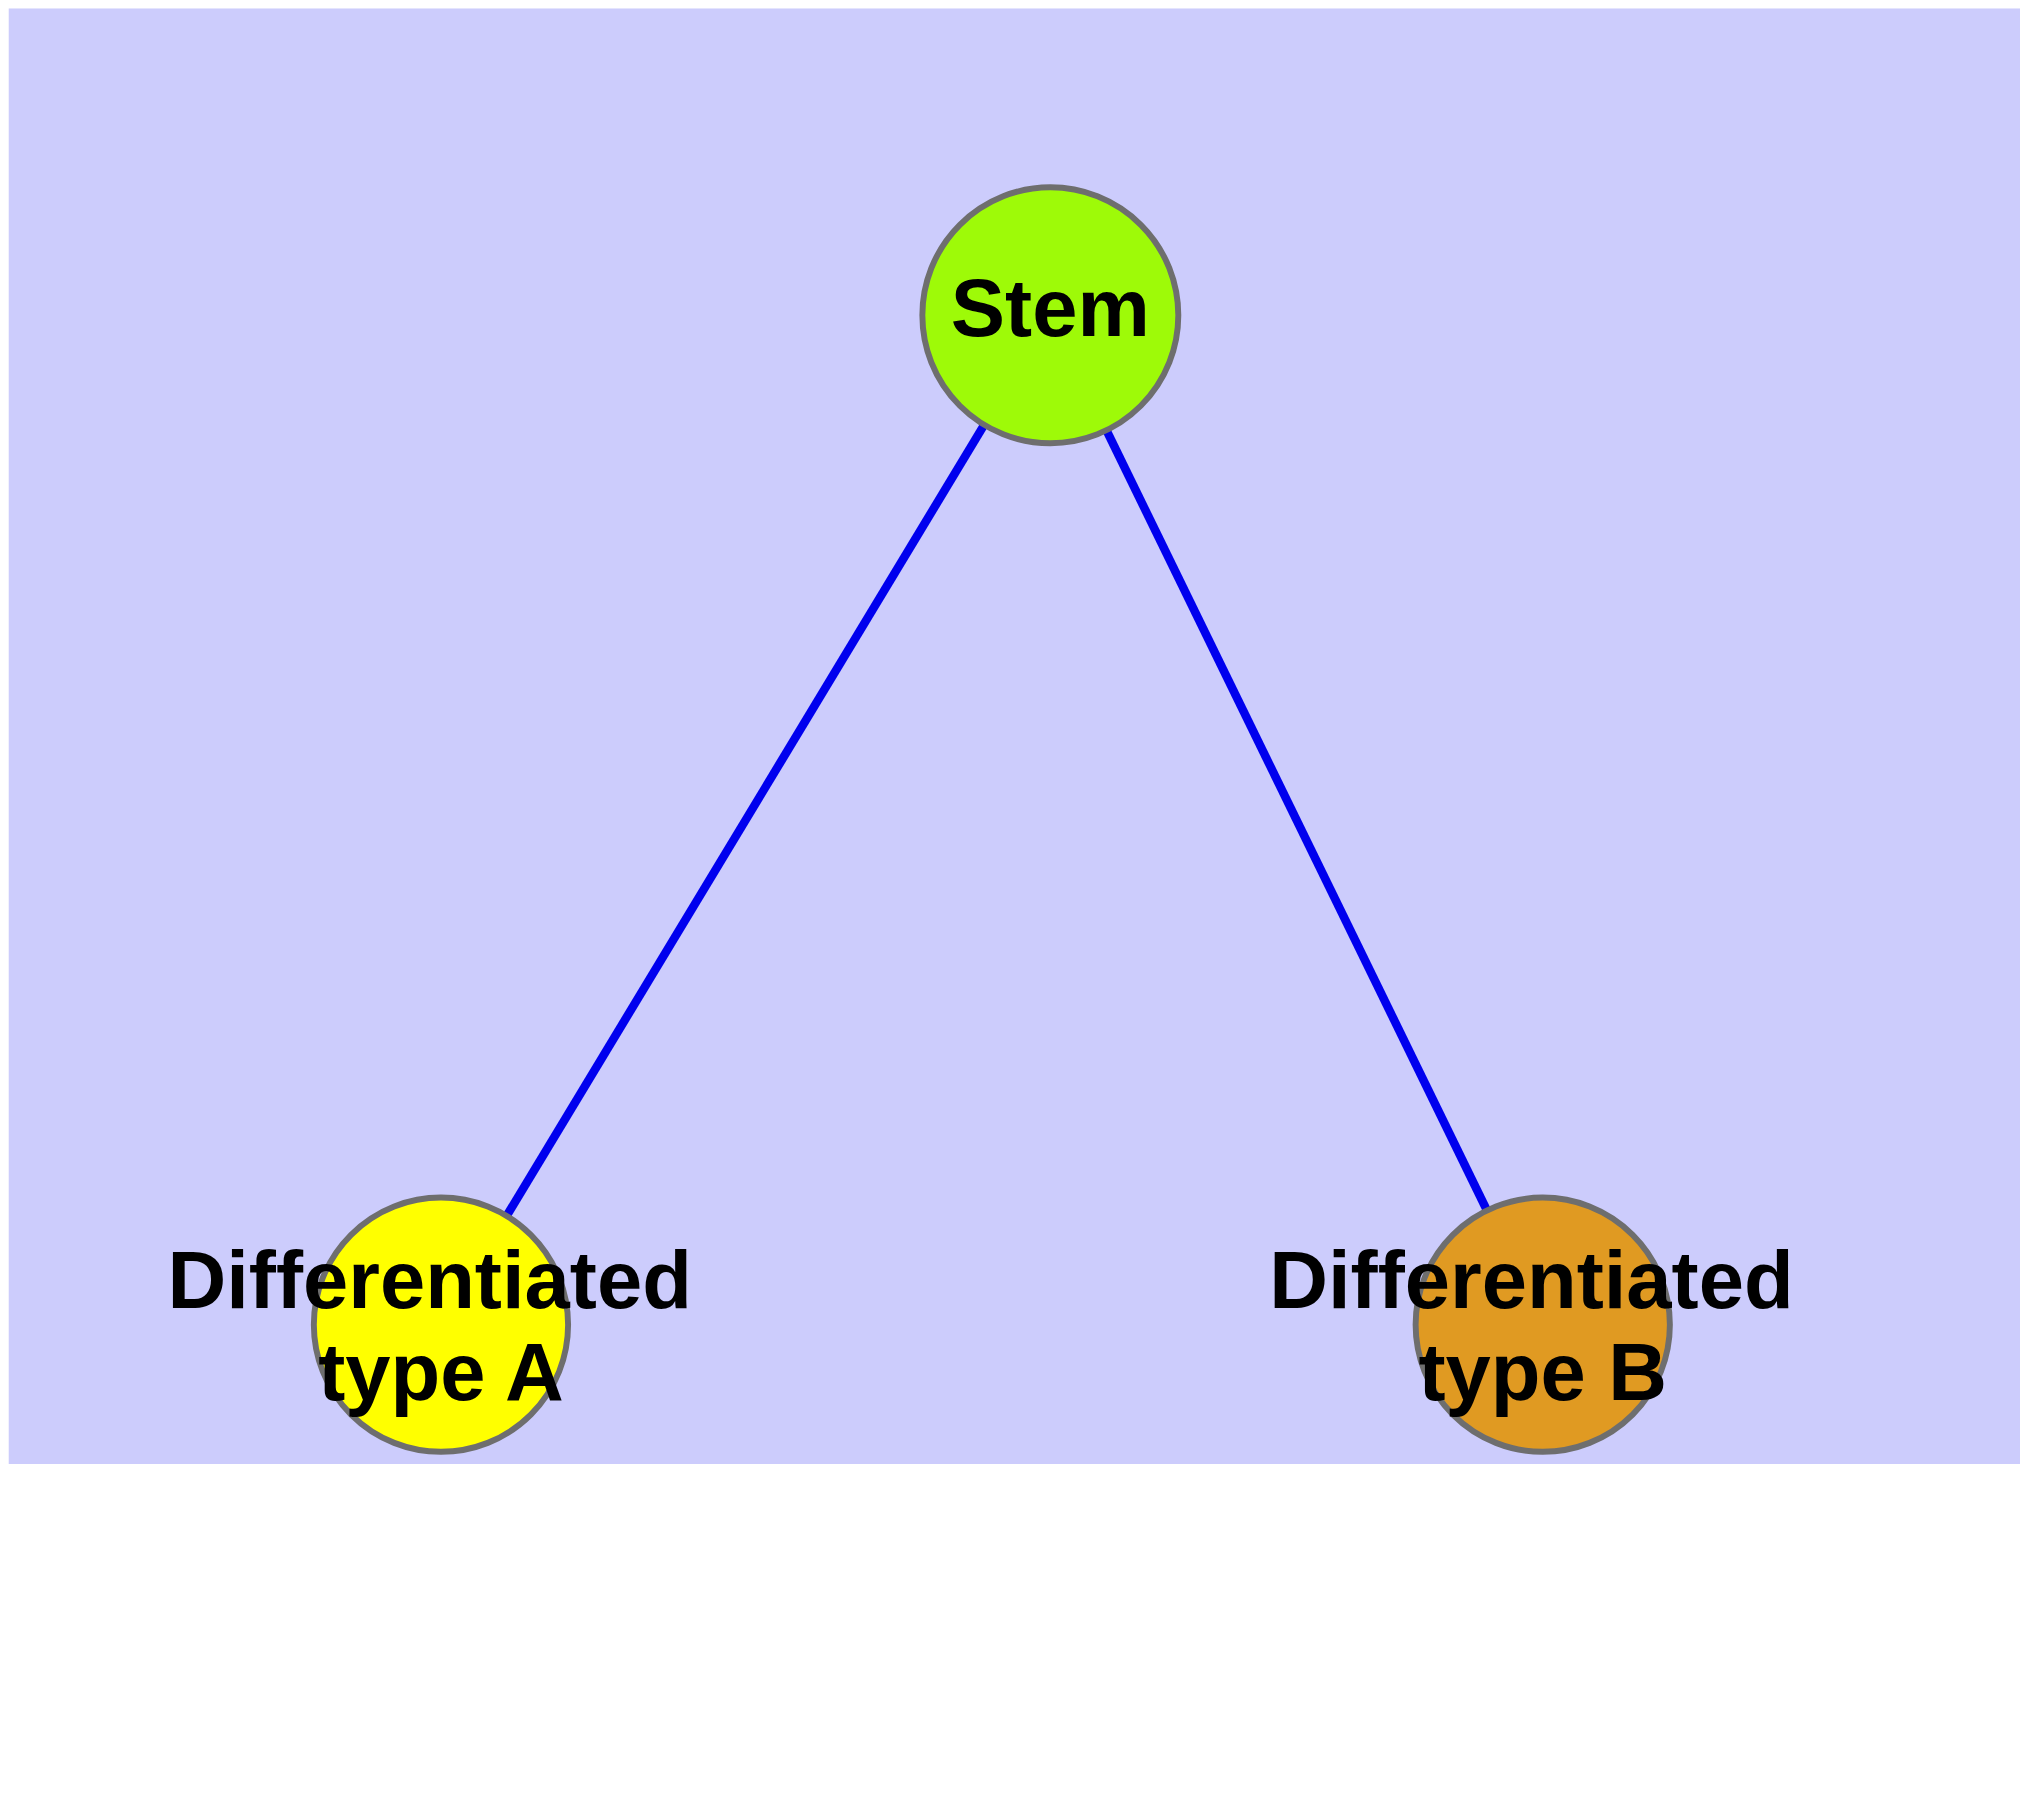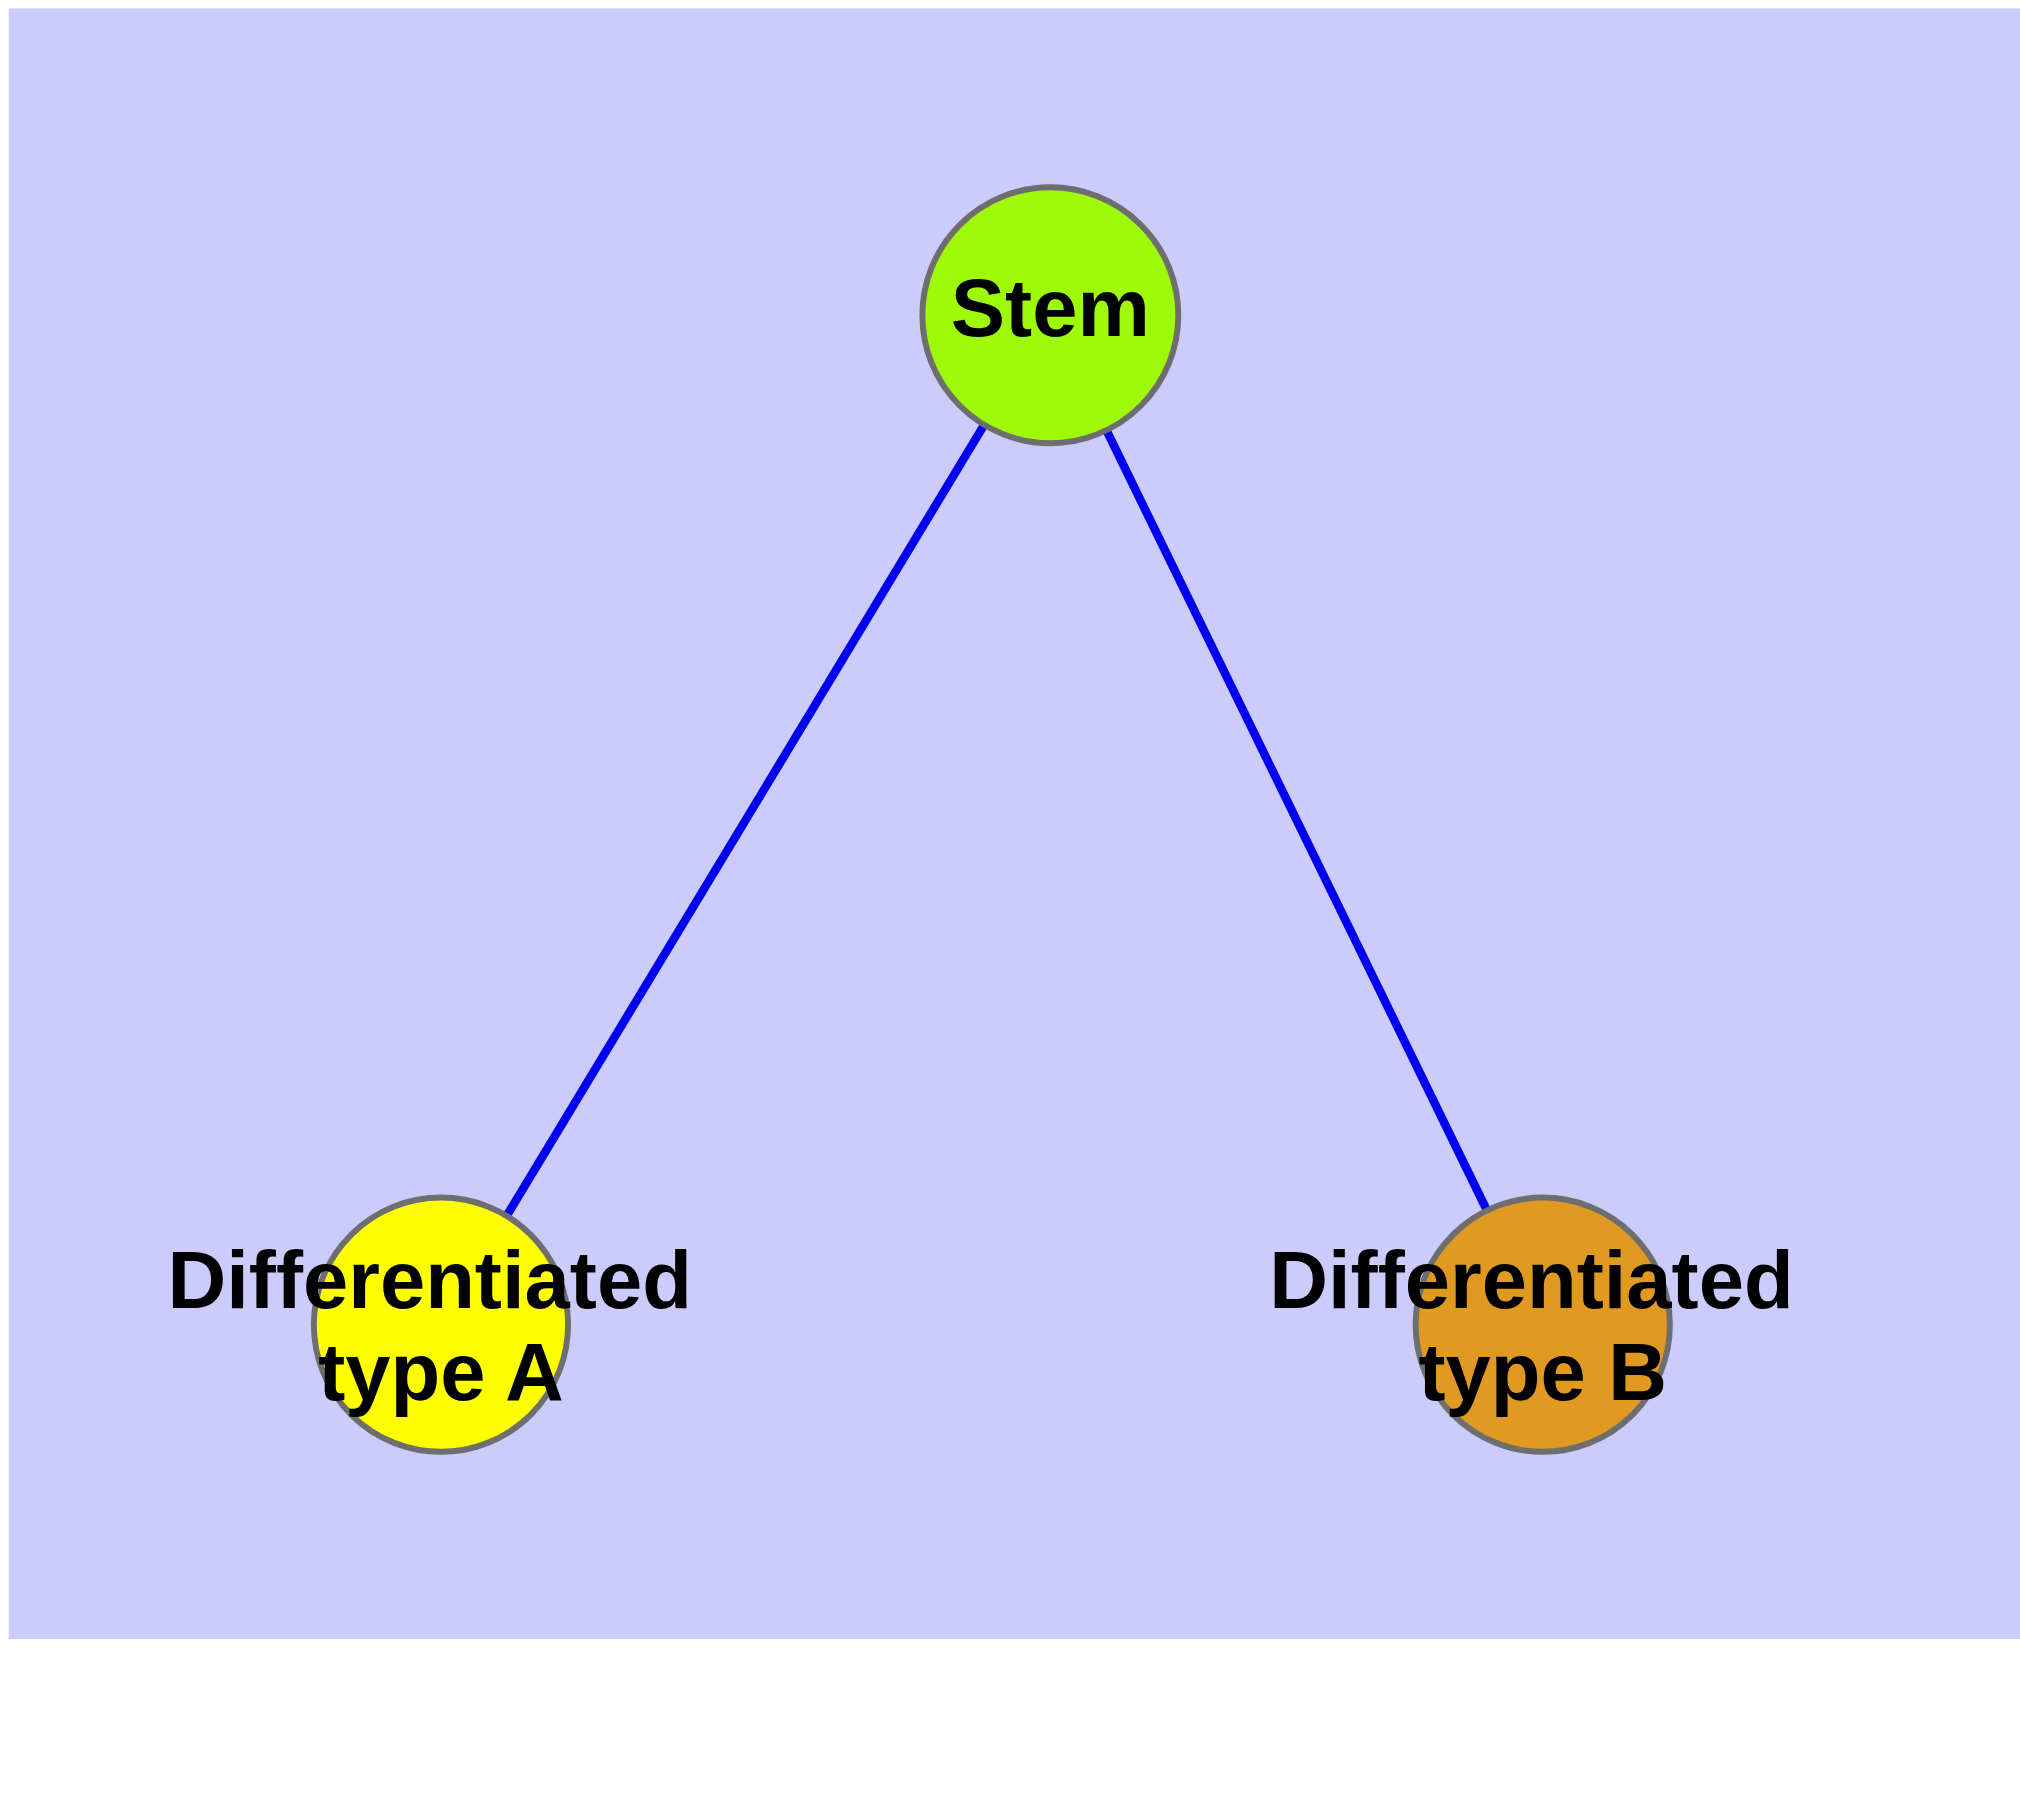--- a/index.html
+++ b/index.html
@@ -29,21 +29,21 @@
     font-weight: bold;
     fill: #000000;
     text-anchor: middle;
     dominant-baseline: middle;
     paint-order: normal;
   }
 </style>
 </head>
 <body>
 
-<div id="canvas" style="width: 2021px; height: 1639px;">
+<div id="canvas" style="width: 2021px; height: 1464px;">
   <svg id="graph-svg" viewBox="0 0 2384 2138" xmlns="http://www.w3.org/2000/svg" style="width: 2021px; height: 1812px;">
 
     <rect id="bg-rect" x="10" y="10" width="2374" height="2128" fill="#ccccfc"></rect>
 
     <g>
       <line id="edge-0" x1="1160.1850410923128" y1="502.55440342010513" x2="598.298139505014" y2="1433.3016910285512" stroke="#0000ee" stroke-width="10" stroke-linecap="butt"></line>
       <line id="edge-1" x1="1305.861871201175" y1="509.06108192874257" x2="1753.5765672985049" y2="1426.8376792642327" stroke="#0000ee" stroke-width="10" stroke-linecap="butt"></line>
     </g>
 
     <g>

